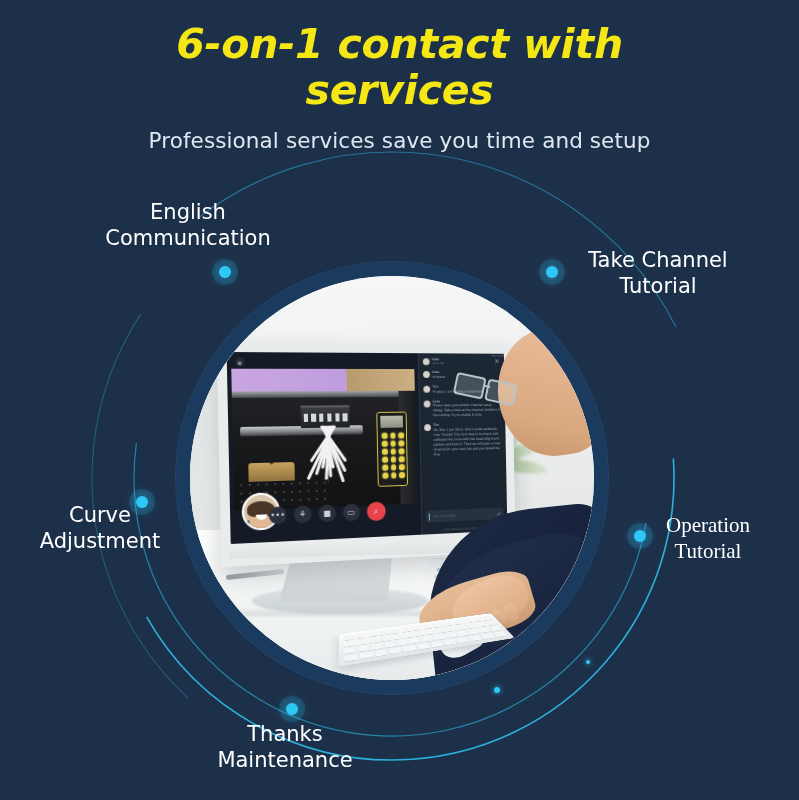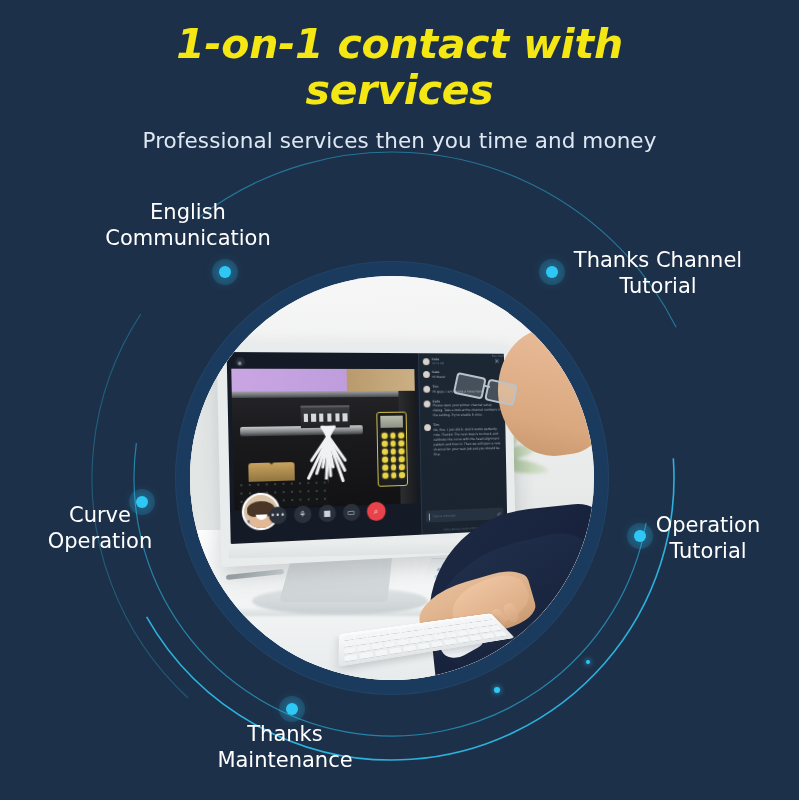--- a/index.html
+++ b/index.html
@@ -326,43 +326,43 @@
   
   .node-label {
     position:absolute;
     color:#ffffff;
     font-size:21px; line-height:1.22;
     font-weight:400; white-space:pre-line;
   }
   .lbl-english   { left:88px;  top:200px; width:200px; text-align:center; }
   .lbl-print     { left:548px; top:248px; width:220px; text-align:center; }
   .lbl-curve     { left:10px;  top:503px; width:180px; text-align:center; }
-  .lbl-operation { left:620px; top:513px; width:176px; text-align:center; }
+  .lbl-operation { left:620px; top:513px; width:176px; text-align:center;font-family:Liberation Serif, serif; }
   .lbl-machine   { left:180px; top:722px; width:210px; text-align:center; }
 
   .dot {
     position:absolute; width:12px; height:12px; border-radius:50%;
     background:#2ec8f6;
     box-shadow:0 0 0 7px rgba(46,200,246,.16), 0 0 12px 3px rgba(46,200,246,.34);
   }
   .minidot {
     position:absolute; width:6px; height:6px; border-radius:50%;
     background:#2ec8f6; box-shadow:0 0 5px 1px rgba(46,200,246,.5);
   }
 </style>
 </head>
 <body>
 
 <div id="stage">
 
   <div class="headline">
-    <span>1-on-1 contact with</span>
+    <span>6-on-1 contact with</span>
     <span class="l2">services</span>
   </div>
-  <div class="subhead">Professional services then you time and money</div>
+  <div class="subhead">Professional services save you time and setup</div>
 
   <svg id="arcs" viewBox="0 0 799 800">
 
     <circle cx="392" cy="478" r="282" fill="none" stroke="#2ec8f6" stroke-opacity="0.85" stroke-width="1.6" stroke-dasharray="1060 1772" stroke-dashoffset="300" transform="rotate(-4 392 478)"></circle>
 
     <circle cx="392" cy="478" r="258" fill="none" stroke="#2ec8f6" stroke-opacity="0.55" stroke-width="1.2" stroke-dasharray="1220 1620" stroke-dashoffset="420" transform="rotate(10 392 478)"></circle>
 
     <circle cx="392" cy="470" r="318" fill="none" stroke="#2ec8f6" stroke-opacity="0.45" stroke-width="1.2" stroke-dasharray="560 1998" stroke-dashoffset="1180" transform="rotate(-16 392 470)"></circle>
 
     <circle cx="392" cy="478" r="300" fill="none" stroke="#2ec8f6" stroke-opacity="0.3" stroke-width="1.1" stroke-dasharray="420 1884" stroke-dashoffset="1640" transform="rotate(6 392 478)"></circle>
@@ -620,24 +620,24 @@
               <div class="key"></div>
               <div class="key"></div>
             </div>
           </div>
       </div>
     </div>
   </div>
 
   <div class="node-label lbl-english">English
 Communication</div>
-  <div class="node-label lbl-print">Thanks Channel
+  <div class="node-label lbl-print">Take Channel
 Tutorial</div>
   <div class="node-label lbl-curve">Curve
-Operation</div>
+Adjustment</div>
   <div class="node-label lbl-operation">Operation
 Tutorial</div>
   <div class="node-label lbl-machine">Thanks
 Maintenance</div>
 
   <div class="dot" style="left:219px; top:266px;"></div>
   <div class="dot" style="left:546px; top:266px;"></div>
   <div class="dot" style="left:136px; top:496px;"></div>
   <div class="dot" style="left:634px; top:530px;"></div>
   <div class="dot" style="left:286px; top:703px;"></div>

